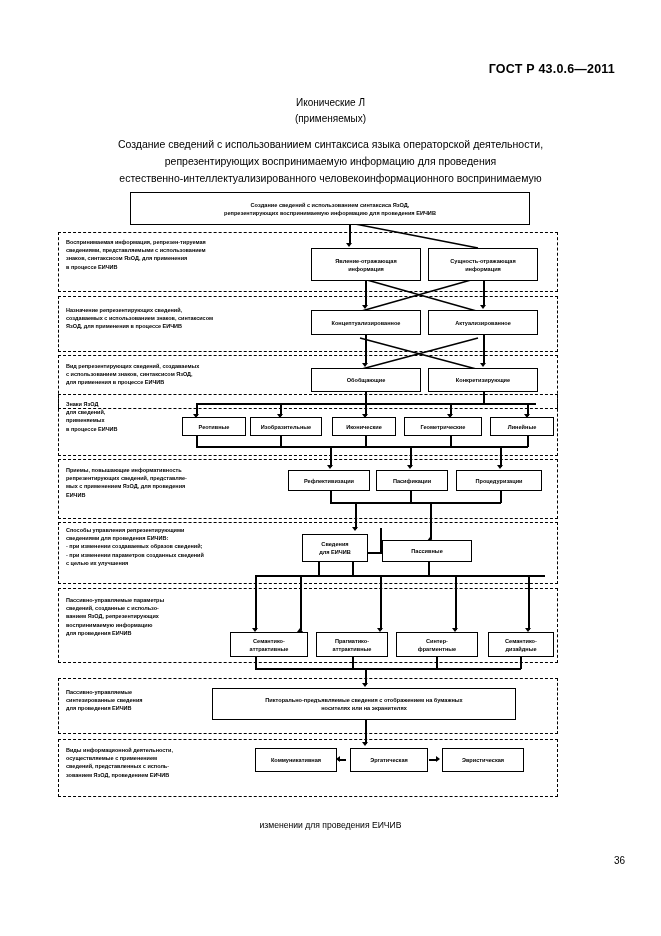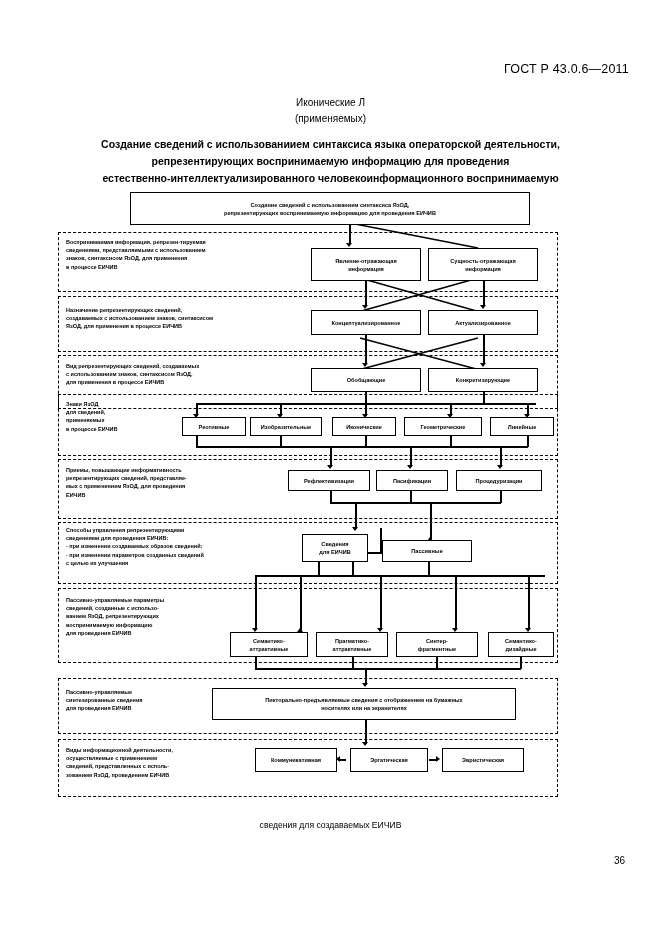--- a/index.html
+++ b/index.html
@@ -18,42 +18,42 @@
   }
   .page {
     position: absolute;
     inset: 0;
   }
 
   
   .gost-header {
     position: absolute;
     top: 62px;
-    right: 32px;
+    right: 46px;
     font-size: 12.5px;
-    font-weight: normal;
+    font-weight: bold;
     letter-spacing: .2px;
   }
   .appendix-line {
     position: absolute;
     left: 0; right: 0;
     text-align: center;
     font-size: 10px;
   }
   .appendix-1 { top: 97px; }
   .appendix-2 { top: 113px; }
 
   .doc-title {
     position: absolute;
     top: 136px;
     left: 40px;
     right: 40px;
     text-align: center;
     font-size: 10.5px;
-    font-weight: bold;
+    font-weight: normal;
     line-height: 17px;
   }
 
   
   .figure {
     position: absolute;
     left: 0;
     top: 188px;
     width: 661px;
     height: 620px;
@@ -408,18 +408,18 @@
       <span>Эвристическая</span>
     </div>
     <div class="hline" style="left:338px; top:571px; width:8px;"></div>
     <div class="arrow-left" style="left:336px; top:568px;"></div>
     <div class="hline" style="left:429px; top:571px; width:8px;"></div>
     <div class="arrow-right" style="left:436px; top:568px;"></div>
 
   </div>
 
   <div class="fig-caption">
-    <div>сведения для создаваемых ЕИЧИВ</div>
+    <div>изменении для проведения ЕИЧИВ</div>
   </div>
 
   <div class="folio">36</div>
 
 </div>
 
 </body></html>

